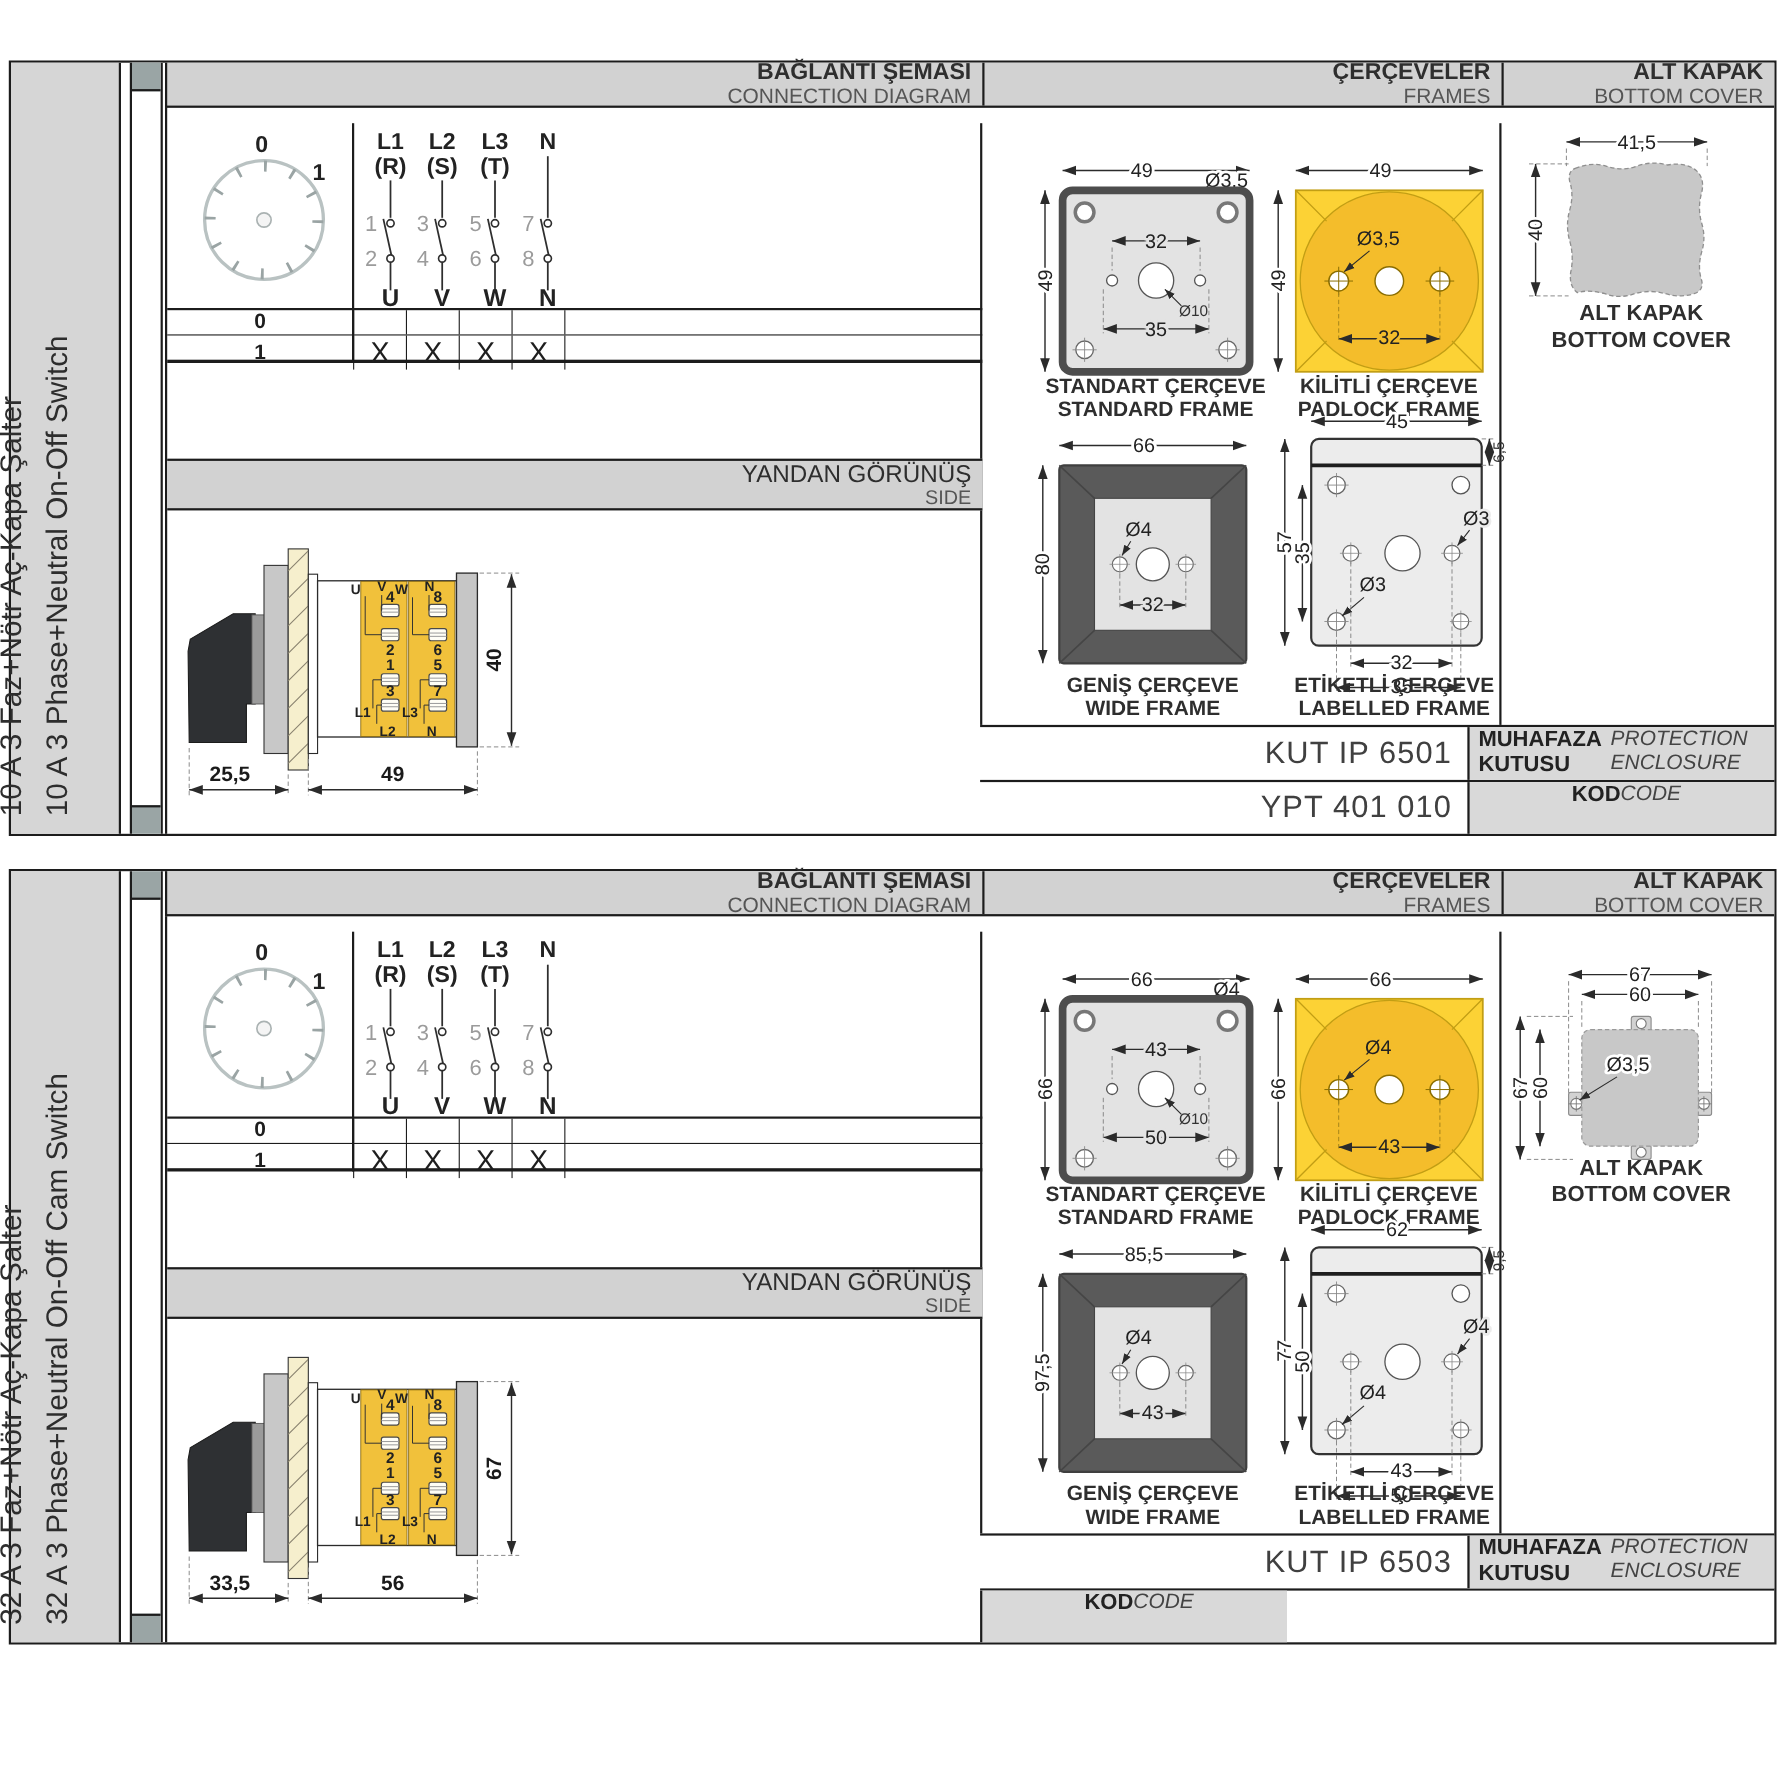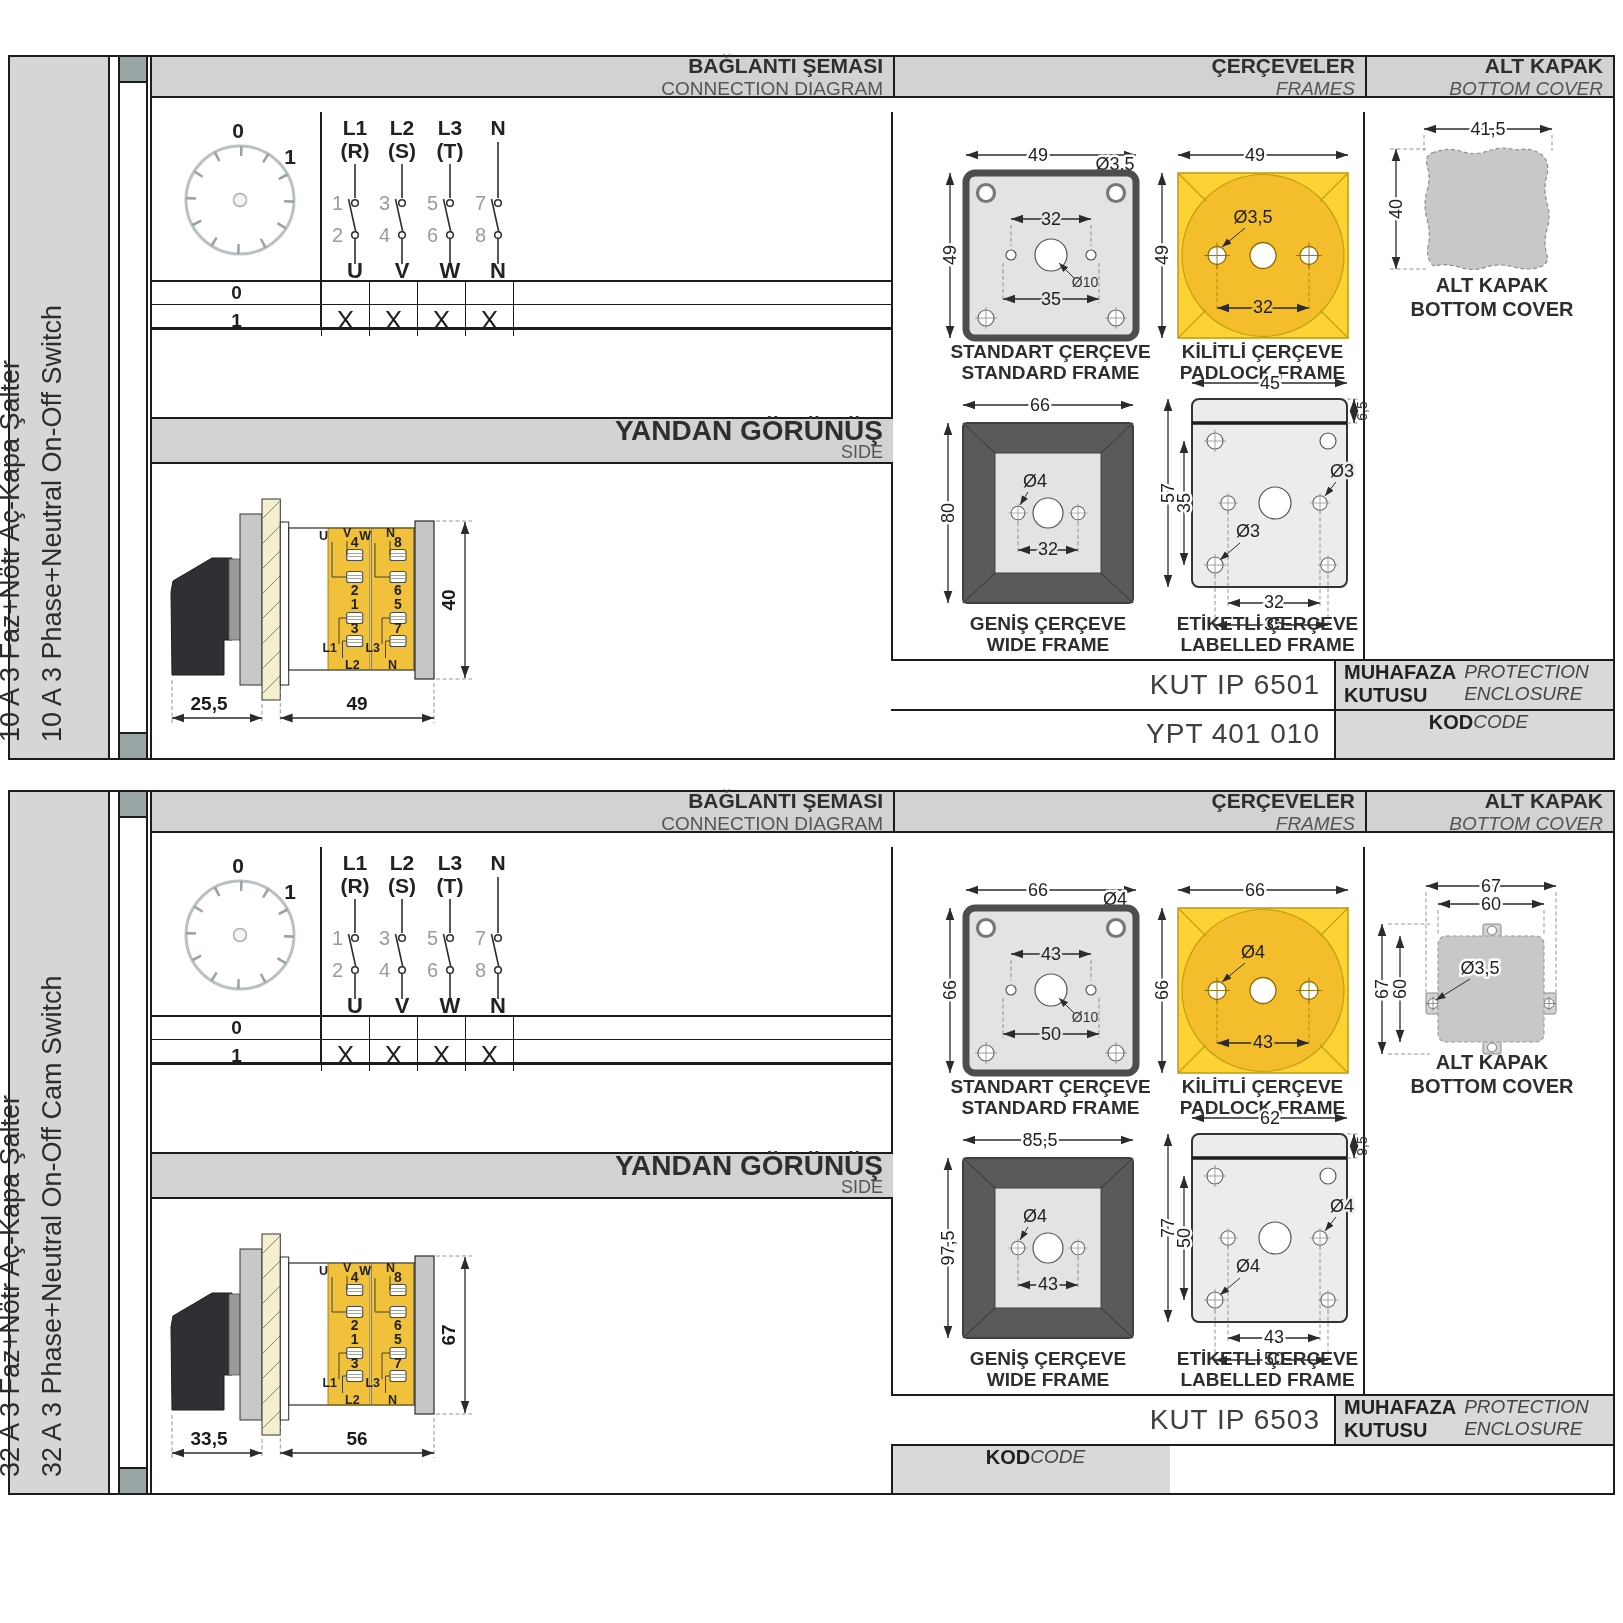--- a/index.html
+++ b/index.html
@@ -10,33 +10,33 @@
   .vtr{left:16px}.ven{left:58px}
   .gapcol{position:absolute;left:108px;top:0;width:30px;height:100%;border-left:2px solid #1c1c1c;border-right:2px solid #1c1c1c;box-sizing:border-box;background:#fff}
   .gapsq{position:absolute;left:0;width:100%;height:26px;background:#9aa5a5;box-sizing:border-box}
   .gapsq.top{top:0;border-bottom:2px solid #1c1c1c}
   .gapsq.bot{bottom:0;border-top:2px solid #1c1c1c}
   .hdr{position:absolute;left:140px;top:0;right:0;height:41px;background:#d2d2d2;border-bottom:2px solid #1c1c1c;box-sizing:border-box;display:flex;border-left:2px solid #1c1c1c}
   .hc{box-sizing:border-box;display:flex;flex-direction:column;justify-content:center;align-items:flex-end;padding-right:10px}
   .hc1{width:741px}.hc2{width:472px;border-left:2px solid #1c1c1c}.hc3{flex:1;border-left:2px solid #1c1c1c}
   .h1{font-weight:bold;font-size:21px;color:#2e2e2e;line-height:24px}
   .h2{font-size:19px;color:#555;line-height:22px}
-  .it{font-style:italic}
+  .it{}
   .vline{position:absolute;width:2px;background:#1c1c1c}
   .mainb{position:absolute;left:140px;top:0;width:2px;height:100%;background:#1c1c1c}
   .absvg{position:absolute;overflow:visible}
   svg text{font-family:"Liberation Sans",sans-serif}
   .ctable{position:absolute;left:142px;top:223px;width:741px;height:50px;border-top:2px solid #1c1c1c;border-bottom:3px solid #1c1c1c;box-sizing:border-box;display:flex;flex-direction:column}
   .trow{flex:1;display:flex}
   .trow.r1{border-top:1.5px solid #1c1c1c}
   .tlab{width:169px;display:flex;align-items:center;justify-content:center;font-weight:bold;font-size:19px;color:#1e1e1e}
   .tcell{width:48px;border-left:1.5px solid #1c1c1c;display:flex;align-items:center;justify-content:center;font-size:26px;color:#1e1e1e;box-sizing:border-box}
   .tfill{flex:1;border-left:1.5px solid #1c1c1c;box-sizing:border-box}
   .band{position:absolute;left:142px;top:360px;width:741px;height:47px;background:#d2d2d2;border-top:2px solid #1c1c1c;border-bottom:2px solid #1c1c1c;box-sizing:border-box;display:flex;flex-direction:column;justify-content:center;align-items:flex-end;padding-right:10px}
-  .b1{font-weight:bold;font-size:28px;color:#2e2e2e;line-height:23px}
+  .b1{font-weight:normal;font-size:22px;color:#2e2e2e;line-height:23px}
   .b2{font-size:18px;color:#555;line-height:20px}
   .cap{position:absolute;text-align:center;font-weight:bold;color:#2e2e2e;font-size:19px;line-height:21px}
   .capc{font-size:20px;line-height:24px}
   .codes{position:absolute;left:881px;right:0;top:602px;bottom:0;border-top:2px solid #1c1c1c;display:flex;flex-direction:column}
   .crow{flex:1;display:flex}
   .crow.first{border-bottom:2px solid #1c1c1c}
   .cval{flex:1;display:flex;align-items:center;justify-content:flex-end;padding-right:14px;font-size:28px;color:#404040;letter-spacing:1px}
   .clab{width:279px;background:#d9d9d9;border-left:2px solid #1c1c1c;box-sizing:border-box;display:flex;flex-direction:row;justify-content:center;padding-left:8px}
   .cl1{font-weight:bold;font-size:20px;color:#222;line-height:23px}
   .cl2{font-style:italic;font-size:19px;color:#444;line-height:22px}

